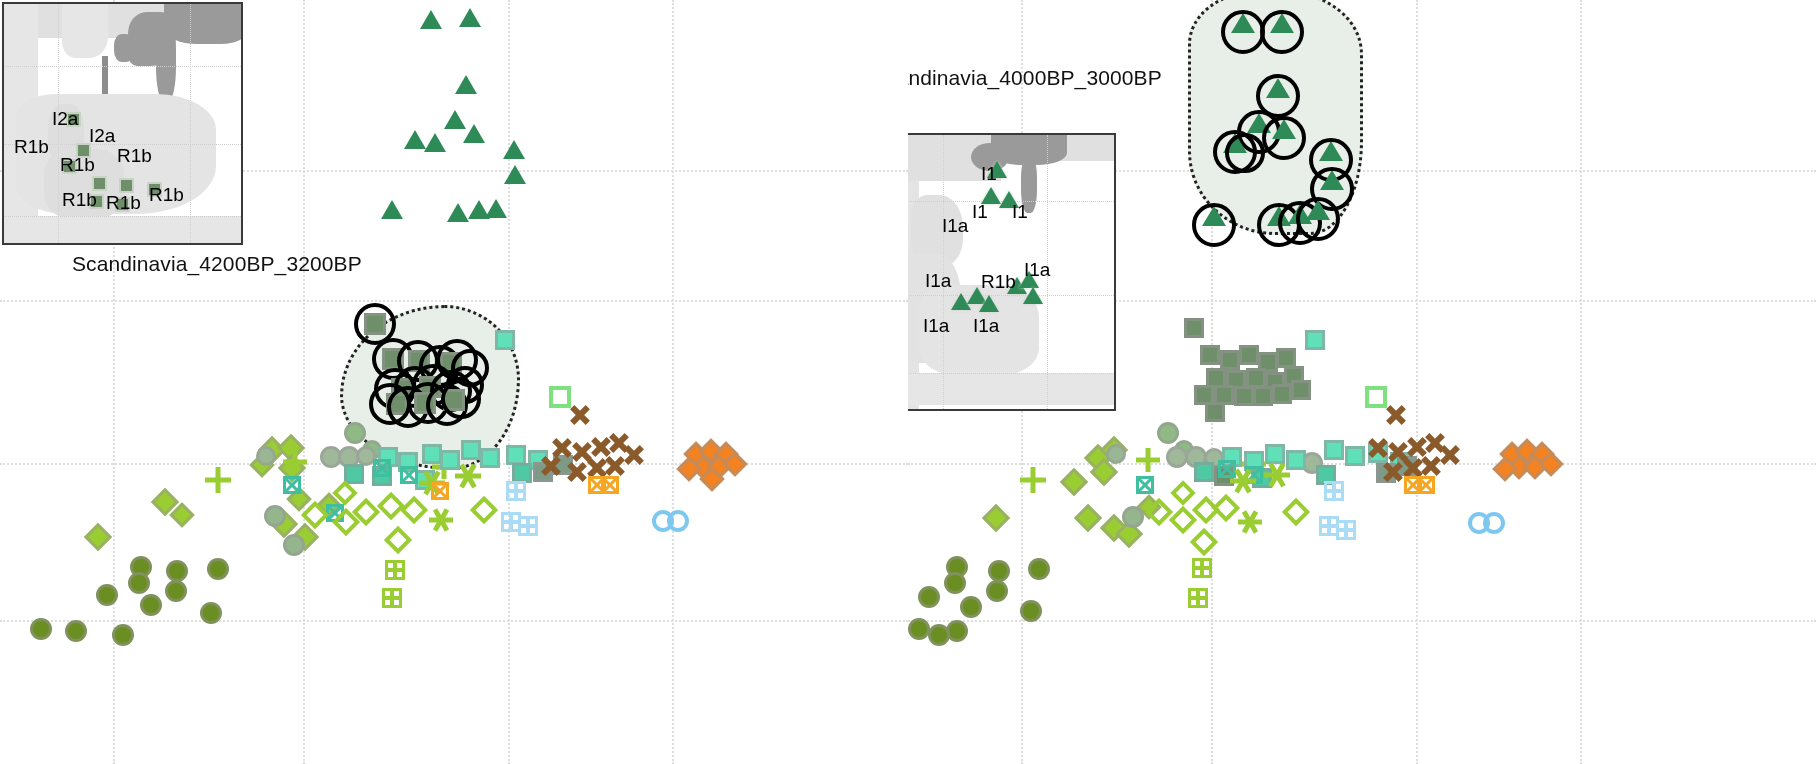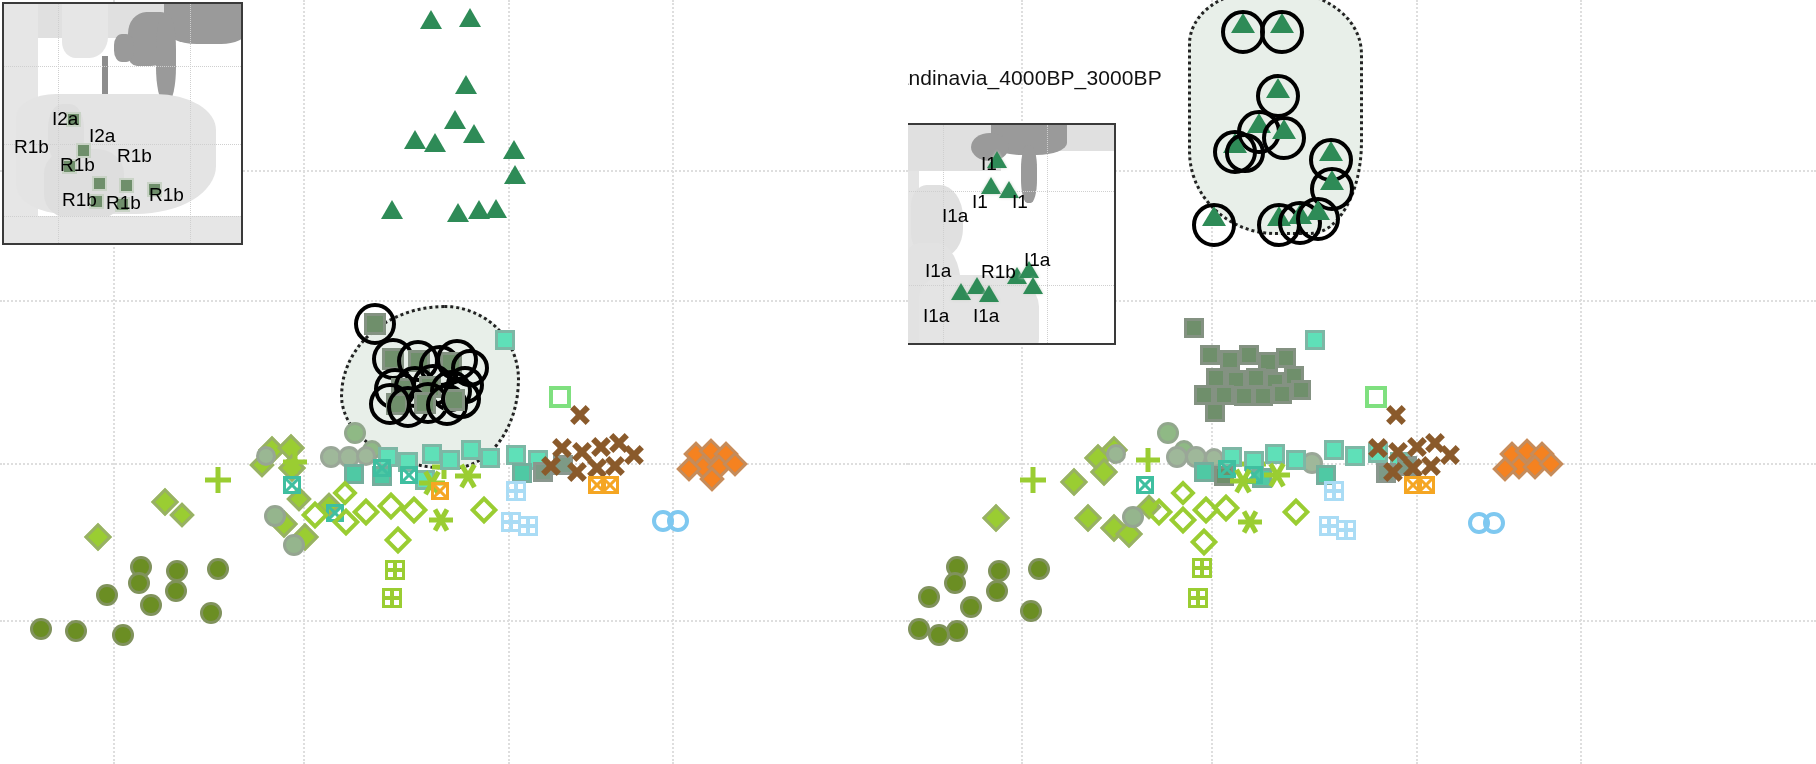--- a/index.html
+++ b/index.html
@@ -262,20 +262,21 @@
       <div class="map-label" style="left:48px;top:104px;">I2a</div>
       <div class="map-label" style="left:85px;top:121px;">I2a</div>
       <div class="map-label" style="left:10px;top:132px;">R1b</div>
       <div class="map-label" style="left:56px;top:150px;">R1b</div>
       <div class="map-label" style="left:113px;top:141px;">R1b</div>
       <div class="map-label" style="left:58px;top:185px;">R1b</div>
       <div class="map-label" style="left:102px;top:188px;">R1b</div>
       <div class="map-label" style="left:145px;top:180px;">R1b</div>
     </div>
 
+    <div class="panel-title" style="left:72px;top:252px;">Scandinavia_4200BP_3200BP</div>
   </div>
 
   <div class="panel" id="panel-right">
 
     <div class="grid-line grid-h" style="left:0;top:170px;width:908px;"></div>
     <div class="grid-line grid-h" style="left:0;top:300px;width:908px;"></div>
     <div class="grid-line grid-h" style="left:0;top:463px;width:908px;"></div>
     <div class="grid-line grid-h" style="left:0;top:620px;width:908px;"></div>
     <div class="grid-line grid-v" style="top:0;left:303px;height:764px;"></div>
     <div class="grid-line grid-v" style="top:0;left:508px;height:764px;"></div>
@@ -440,21 +441,21 @@
     <div class="pt circ" style="left:120px;top:558px;width:22px;height:22px;background:#6b8e23;"></div>
     <div class="pt circ" style="left:36px;top:572px;width:22px;height:22px;background:#6b8e23;"></div>
     <div class="pt circ" style="left:78px;top:580px;width:22px;height:22px;background:#6b8e23;"></div>
     <div class="pt circ" style="left:10px;top:586px;width:22px;height:22px;background:#6b8e23;"></div>
     <div class="pt circ" style="left:52px;top:596px;width:22px;height:22px;background:#6b8e23;"></div>
     <div class="pt circ" style="left:112px;top:600px;width:22px;height:22px;background:#6b8e23;"></div>
     <div class="pt circ" style="left:0px;top:618px;width:22px;height:22px;background:#6b8e23;"></div>
     <div class="pt circ" style="left:38px;top:620px;width:22px;height:22px;background:#6b8e23;"></div>
     <div class="pt circ" style="left:20px;top:624px;width:22px;height:22px;background:#6b8e23;"></div>
 
-    <div class="inset-map" id="map-right" style="left:-39px;top:123px;width:247px;height:222px;">
+    <div class="inset-map" id="map-right" style="left:-39px;top:133px;width:247px;height:278px;">
       <div class="land" style="left:0;top:0;width:100%;height:100%;background:#ffffff;"></div>
       <div class="sea" style="left:0;top:0;width:100%;height:26px;background:#e0e0e0;"></div>
       <div class="sea" style="left:0;top:0;width:48px;height:100%;background:#e4e4e4;"></div>
       <div class="sea" style="left:0;top:0;width:130px;height:46px;background:#e0e0e0;"></div>
       <div class="sea" style="left:120px;top:0;width:76px;height:30px;background:#9a9a9a;border-radius:0 0 40% 40%;"></div>
       <div class="sea" style="left:100px;top:8px;width:38px;height:28px;background:#9a9a9a;border-radius:50%;"></div>
       <div class="sea" style="left:150px;top:20px;width:16px;height:58px;background:#9a9a9a;border-radius:40%;"></div>
       <div class="sea" style="left:40px;top:60px;width:52px;height:72px;background:#e0e0e0;border-radius:30% 45% 40% 35%;"></div>
       <div class="sea" style="left:30px;top:118px;width:60px;height:110px;background:#e2e2e2;border-radius:30% 40% 35% 30%;"></div>
       <div class="hilite" style="left:48px;top:150px;width:120px;height:90px;background:#e4e4e4;border-radius:25% 35% 30% 30%;"></div>

